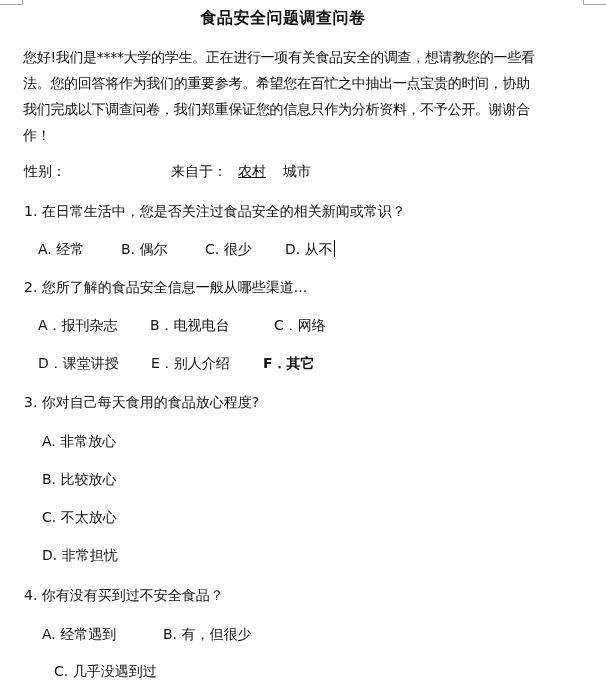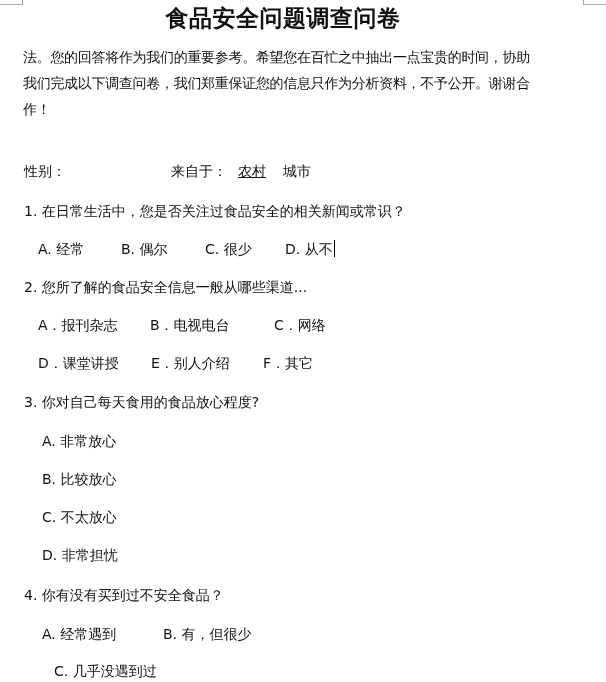--- a/index.html
+++ b/index.html
@@ -6,41 +6,42 @@
   body {
     width: 606px; height: 682px; position: relative; overflow: hidden;
     font-family: "DejaVu Sans", "Liberation Sans", sans-serif;
     color: #111111;
   }
   .corner { position: absolute; border-color: #a9a9a9; border-style: solid; width: 0; height: 0; }
   .corner-tl { left: 0; top: 0; width: 22px; height: 4px; border-width: 0 1px 1px 0; }
   .corner-tr { right: 0; top: 0; width: 22px; height: 4px; border-width: 0 0 1px 1px; }
   .title {
     position: absolute; left: 0; width: 566px; top: 6px; text-align: center;
-    font-size: 23px; font-weight: bold; letter-spacing: 0.5px; line-height: 24px;
+    font-size: 16px; font-weight: bold; letter-spacing: 0.5px; line-height: 24px;
   }
   .intro {
     position: absolute; left: 23px; top: 44px; width: 560px;
     font-size: 14px; line-height: 26px; letter-spacing: -0.3px;
   }
   .line { position: absolute; font-size: 14px; line-height: 20px; white-space: nowrap; }
   .cursor {
     display: inline-block; width: 1.5px; height: 17px; background: #000;
     vertical-align: -3px; margin-left: 1px;
   }
 </style>
 </head>
 <body>
 
 <div class="corner corner-tl"></div>
 <div class="corner corner-tr"></div>
 
 <div class="title">食品安全问题调查问卷</div>
 
 <div class="intro">
+  <div>您好!我们是****大学的学生。正在进行一项有关食品安全的调查，想请教您的一些看</div>
   <div>法。您的回答将作为我们的重要参考。希望您在百忙之中抽出一点宝贵的时间，协助</div>
   <div>我们完成以下调查问卷，我们郑重保证您的信息只作为分析资料，不予公开。谢谢合</div>
   <div>作！</div>
 </div>
 
 <div class="line" style="left:24px; top:161px;">性别：</div>
 <div class="line" style="left:171px; top:161px;">来自于：</div>
 <div class="line" style="left:238px; top:161px;text-decoration:underline;">农村</div>
 <div class="line" style="left:283px; top:161px;">城市</div>
 
@@ -49,21 +50,21 @@
 <div class="line" style="left:121px; top:239px;">B. 偶尔</div>
 <div class="line" style="left:205px; top:239px;">C. 很少</div>
 <div class="line" style="left:285px; top:239px;"><span>D. 从不</span><span class="cursor"></span></div>
 
 <div class="line" style="left:24px; top:277px;">2. 您所了解的食品安全信息一般从哪些渠道...</div>
 <div class="line" style="left:38px; top:315px;">A．报刊杂志</div>
 <div class="line" style="left:150px; top:315px;">B．电视电台</div>
 <div class="line" style="left:274px; top:315px;">C．网络</div>
 <div class="line" style="left:38px; top:353px;">D．课堂讲授</div>
 <div class="line" style="left:151px; top:353px;">E．别人介绍</div>
-<div class="line" style="left:263px; top:353px;">F．其它</div>
+<div class="line" style="left:263px; top:353px;font-weight:bold;">F．其它</div>
 
 <div class="line" style="left:24px; top:392px;">3.  你对自己每天食用的食品放心程度?</div>
 <div class="line" style="left:42px; top:431px;">A. 非常放心</div>
 <div class="line" style="left:42px; top:469px;">B. 比较放心</div>
 <div class="line" style="left:42px; top:507px;">C. 不太放心</div>
 <div class="line" style="left:42px; top:545px;">D. 非常担忧</div>
 
 <div class="line" style="left:24px; top:585px;">4.  你有没有买到过不安全食品？</div>
 <div class="line" style="left:42px; top:624px;">A. 经常遇到</div>
 <div class="line" style="left:163px; top:624px;">B.  有，但很少</div>

